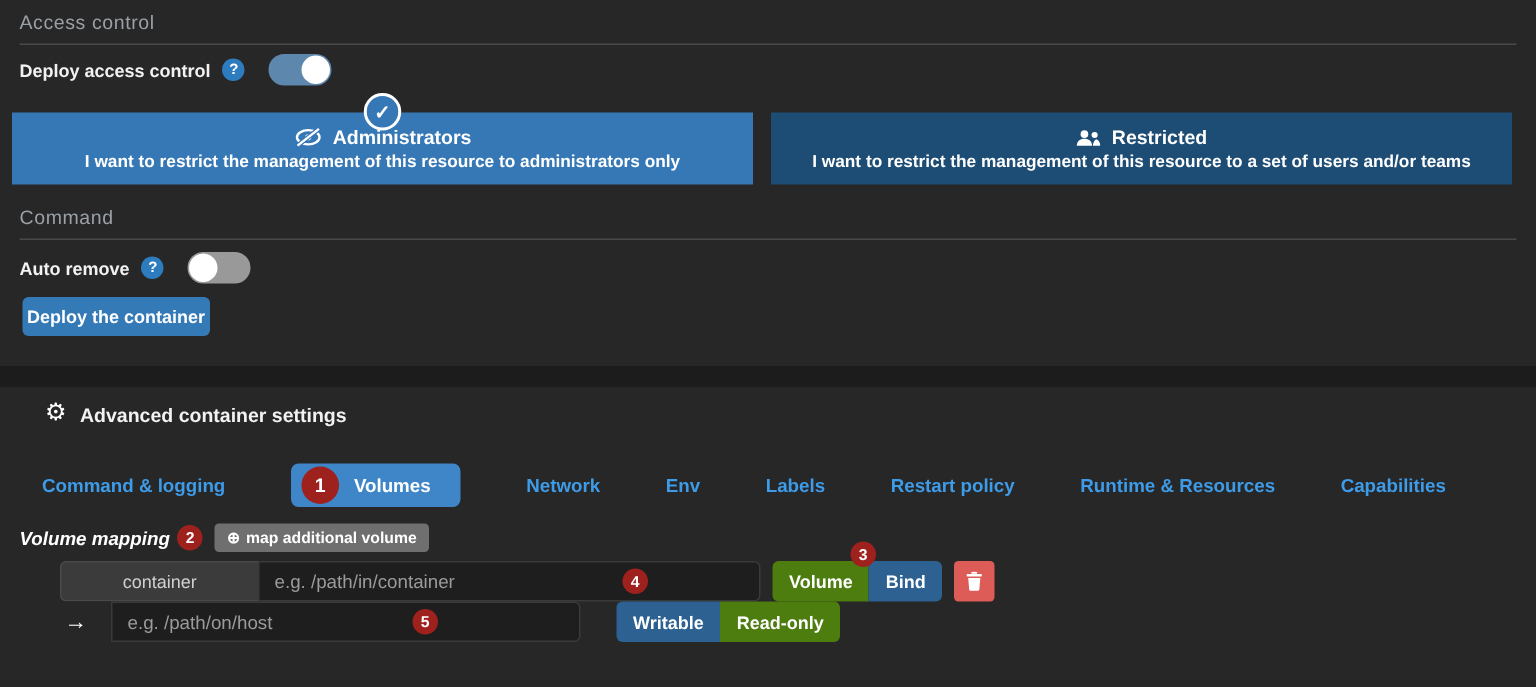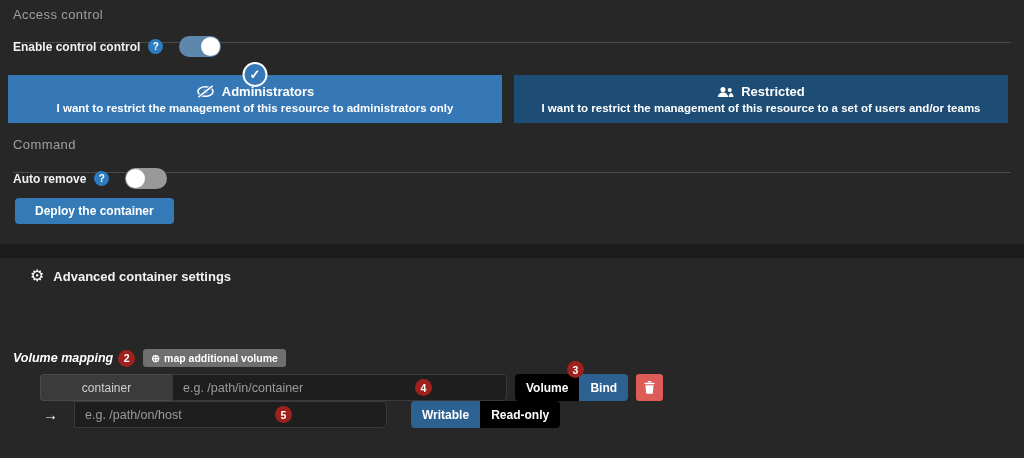--- a/index.html
+++ b/index.html
@@ -5,21 +5,21 @@
   * { margin:0; padding:0; box-sizing:border-box; }
   html,body { background:#1e1e1e; }
   .page {
     position:relative; width:1024px; height:458px;
     background:#272727; overflow:hidden;
     font-family:"Liberation Sans", sans-serif; color:#f0f0f0;
   }
   .section-title {
     position:absolute; left:13px; width:998px;
     color:#9aa0a6; font-size:13px; letter-spacing:.4px;
-    padding-bottom:20px; border-bottom:1px solid #4a4a4a;
+    padding-bottom:7px; border-bottom:1px solid #4a4a4a;
   }
   .form-row { position:absolute; display:flex; align-items:center; gap:8px; }
   .form-label { font-size:12px; font-weight:bold; color:#f2f2f2; }
   .help-icon {
     width:15px; height:15px; border-radius:50%; background:#2e7cc0;
     color:#fff; font-size:10px; font-weight:bold;
     display:flex; align-items:center; justify-content:center;
   }
   .toggle { position:relative; width:42px; height:21px; border-radius:11px; cursor:pointer; }
   .toggle.on  { background:#5d87ac; }
@@ -43,21 +43,21 @@
   .check-badge {
     position:absolute; top:-13px; left:50%; transform:translateX(-50%);
     width:25px; height:25px; border-radius:50%;
     background:#3678b6; border:2px solid #fff;
     display:flex; align-items:center; justify-content:center;
     color:#fff; font-size:13px; font-weight:bold;
   }
   .btn-primary {
     position:absolute; background:#337ab7; color:#fff; border:none; border-radius:4px;
     font-family:"Liberation Sans",sans-serif;
-    font-size:12px; font-weight:bold; padding:6px 20px; cursor:pointer;
+    font-size:12px; font-weight:bold; padding:6px 3px; cursor:pointer;
   }
   .band { position:absolute; left:0; top:244px; width:1024px; height:14px; background:#1c1c1c; }
 
   .adv-header { position:absolute; left:30px; top:268px; display:flex; align-items:center; gap:9px; }
   .gear-glyph { color:#fff; font-size:16px; line-height:1; }
   .adv-title  { font-size:13px; font-weight:bold; color:#f2f2f2;text-align:center; }
 
   .tabs { position:absolute; left:28px; top:309px; width:936px; height:29px;
           display:flex; align-items:center; justify-content:space-between; }
   .tab-link { color:#3d9be8; font-size:12.5px; font-weight:bold; text-decoration:none; cursor:pointer; }
@@ -96,41 +96,41 @@
     color:#ddd; font-size:12.5px; padding:0 10px;
     font-family:"Liberation Sans",sans-serif; outline:none; width:100%;
   }
   .path-input::placeholder { color:#9b9b9b; }
   .in-badge { position:absolute; top:5px; }
   .btn-group { position:relative; display:flex; height:27px; }
   .seg-btn {
     height:27px; border:none; color:#fff; cursor:pointer;
     font-family:"Liberation Sans",sans-serif; font-size:12px; font-weight:bold; padding:0 11px;
   }
-  .seg-light { background:#000000; }
+  .seg-light { background:#4d7c0f; }
   .seg-dark  { background:#2c6191; }
   .seg-left  { border-radius:4px 0 0 4px; }
   .seg-right { border-radius:0 4px 4px 0;text-align:center; }
   .float-badge { position:absolute; top:-13px; }
   .trash-btn {
     width:27px; height:27px; margin-left:8px; background:#dd5c58; border:none; border-radius:3px;
     display:flex; align-items:center; justify-content:center; cursor:pointer;
   }
   .arrow-glyph { color:#fff; font-size:15px; font-weight:bold; margin-right:16px; }
   .icon-svg { display:block; }
 </style>
 </head>
 <body>
 
 <div class="page">
 
   <div class="section-title" style="top:7px;">Access control</div>
 
   <div class="form-row" style="left:13px; top:36px;">
-    <span class="form-label">Enable control control</span>
+    <span class="form-label">Deploy access control</span>
     <span class="help-icon">?</span>
     <span class="toggle on" style="margin-left:8px;">
       <span class="knob"></span>
     </span>
   </div>
 
   <div class="cards-row">
     <div class="option-card selected">
       <span class="check-badge">
         <span>✓</span>
@@ -173,20 +173,33 @@
 
   <button class="btn-primary" style="left:15px; top:198px;">Deploy the container</button>
 
   <div class="band"></div>
 
   <div class="adv-header">
     <span class="gear-glyph">⚙</span>
     <span class="adv-title">Advanced container settings</span>
   </div>
 
+  <div class="tabs">
+    <span class="tab-link">Command &amp; logging</span>
+    <span class="tab-active">
+      <span class="badge-lg">1</span>
+      <span>Volumes</span>
+    </span>
+    <span class="tab-link">Network</span>
+    <span class="tab-link">Env</span>
+    <span class="tab-link">Labels</span>
+    <span class="tab-link">Restart policy</span>
+    <span class="tab-link">Runtime &amp; Resources</span>
+    <span class="tab-link">Capabilities</span>
+  </div>
 
   <div class="vm-row">
     <span class="vm-label">Volume mapping</span>
     <span class="badge-sm">2</span>
     <button class="add-volume-btn">
       <span>⊕</span>
       <span>map additional volume</span>
     </button>
   </div>
 

